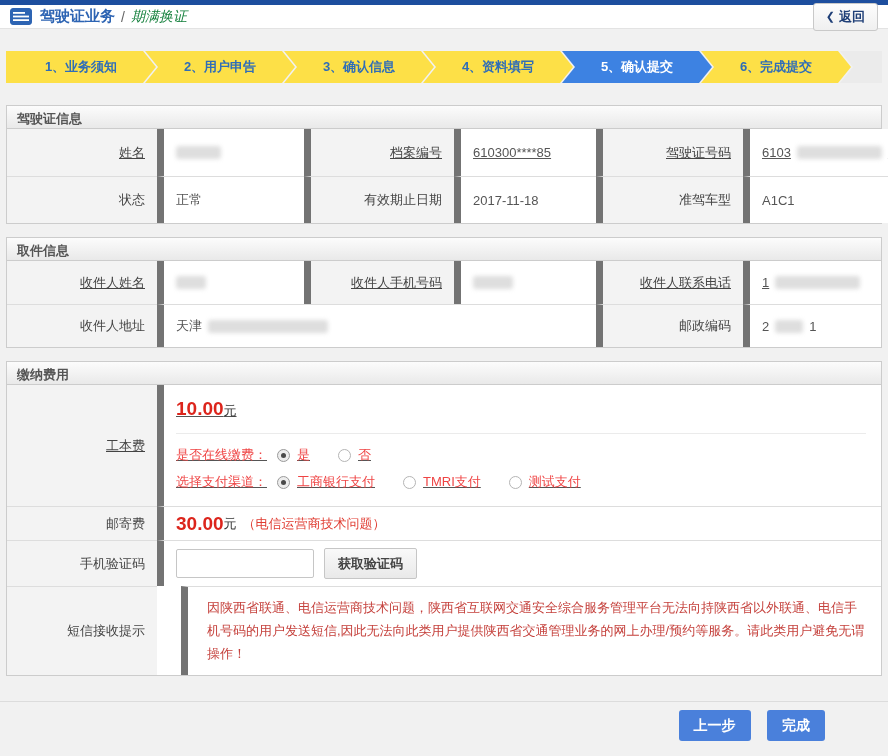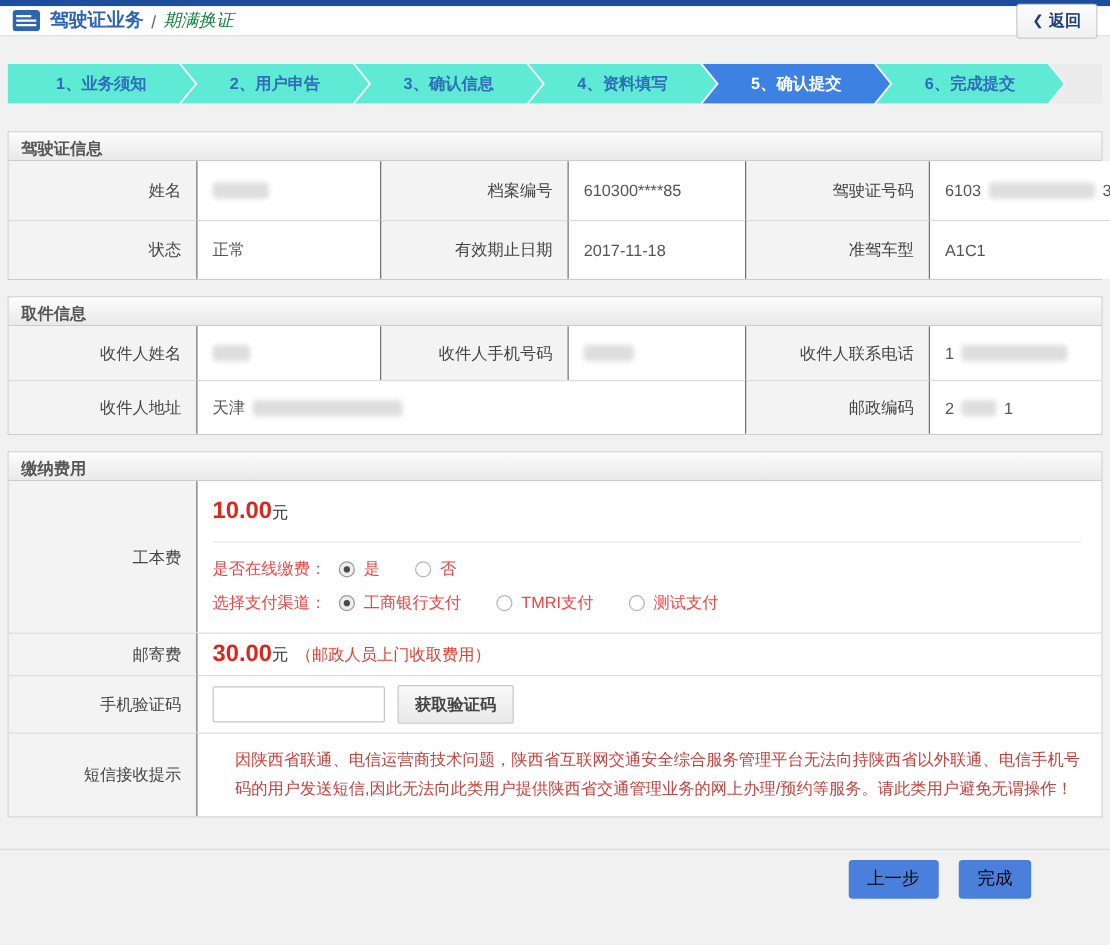--- a/index.html
+++ b/index.html
@@ -13,41 +13,41 @@
   .hdr-icon { display:inline-flex; margin-right:8px; }
   .title-main { font-size:15px; font-weight:bold; color:#2d64b3; }
   .title-sep { font-size:14px; color:#666; margin:0 6px; }
   .title-sub { font-size:14px; color:#15803d;font-style:italic; }
   .back-btn { margin-left:auto; height:28px; padding:0 12px; background:linear-gradient(#fdfdfd,#f0f0f0);
     border:1px solid #c9c9c9; border-radius:3px; color:#1f3f77; font-size:13px; font-weight:bold;
     cursor:pointer; display:flex; align-items:center; font-family:inherit; }
   .back-arrow { font-size:11px; margin-right:4px; font-weight:bold; }
 
   .steps { display:flex; margin:22px 6px 0; height:32px; }
-  .step { width:150px; line-height:32px; text-align:center; background:#5eead4;
+  .step { width:150px; line-height:32px; text-align:center; background:#fde047;
     color:#2f6db8; font-weight:bold; font-size:13px;
     clip-path:polygon(0 0, calc(100% - 13px) 0, 100% 50%, calc(100% - 13px) 100%, 0 100%, 13px 50%); }
   .step.first { clip-path:polygon(0 0, calc(100% - 13px) 0, 100% 50%, calc(100% - 13px) 100%, 0 100%); }
   .step + .step, .step-filler { margin-left:-11px; }
   .step.active { background:#3d82e2; color:#fff; }
   .step-filler { flex:1; background:#ebebeb;
     clip-path:polygon(0 0, 100% 0, 100% 100%, 0 100%, 13px 50%); }
 
   .section { margin:13px 6px 0; border:1px solid #ccc; background:#fff; }
   .section.s1 { margin-top:22px; }
   .section-title { height:23px; background:linear-gradient(#fcfcfc,#e9e9e9);
     border-bottom:1px solid #ccc; font-size:13px; font-weight:bold; color:#555;
     padding:4px 10px; }
 
   .grid6 { display:grid; grid-template-columns:150px 147px 150px 142px 147px auto; }
   .grid2 { display:grid; grid-template-columns:150px auto; }
   .tcell { min-height:47px; display:flex; align-items:center; font-size:13px;
-    border-top:1px solid #ddd; border-left:1px solid #737373; }
+    border-top:1px solid #ddd; border-left:7px solid #737373; }
   .tcell.h44 { min-height:43px; }
-  .tcell.row1 { border-top:none; }
+  .tcell.row1 { border-top:none;text-decoration:underline; }
   .tcell.col1 { border-left:none; }
   .tcell.lab { background:#f3f3f3; justify-content:flex-end; padding-right:12px; color:#444; }
   .tcell.val { background:#fff; padding-left:12px; color:#555; }
   .span3 { grid-column:2 / 5; }
 
   .redact { display:inline-block; height:13px; border-radius:3px; background:#dedede;
     filter:blur(2px); vertical-align:middle; }
   .w30{width:30px}.w40{width:40px}.w45{width:45px}.w28{width:28px}.w85{width:85px}.w120{width:120px}
   .pfx { margin-right:6px; } .sfx { margin-left:6px; }
 
@@ -73,21 +73,21 @@
     margin-right:10px; padding:0 8px; font-size:13px; font-family:inherit; }
   .code-btn { height:31px; padding:0 13px; background:linear-gradient(#f9f9f9,#e9e9e9);
     border:1px solid #c6c6c6; border-radius:2px; font-size:13px; font-weight:bold; color:#444;
     cursor:pointer; font-family:inherit; }
 
   .sms-cell { min-height:63px; }
   .sms-text { display:block; padding:10px 14px; font-size:13px; color:#c5413c; line-height:1.75; }
 
   .footer { margin-top:25px; border-top:1px solid #dcdcdc; padding:8px 63px 0 0; text-align:right; }
   .btn-blue { display:inline-block; height:31px; padding:0 15px; background:#4a80db; border:none;
-    border-radius:3px; color:#000000; font-size:14px; font-weight:normal; cursor:pointer;
+    border-radius:3px; color:#ffffff; font-size:14px; font-weight:bold; cursor:pointer;
     font-family:inherit; margin-left:12px; }
 </style>
 </head>
 <body>
 
 <div class="topbar"></div>
 
 <header class="header">
   <span class="hdr-icon">
     <svg width="22" height="17" viewBox="0 0 22 17">
@@ -207,31 +207,31 @@
           <span class="radio"></span>
           <span class="radio-label">测试支付</span>
         </span>
       </div>
     </div>
 
     <div class="tcell lab col1 postage-cell">邮寄费</div>
     <div class="tcell val postage-cell">
       <span class="amt">30.00</span>
         <span class="unit">元</span>
-      <span class="note-red">（邮政人员上门收取费用）</span>
+      <span class="note-red">（电信运营商技术问题）</span>
     </div>
 
     <div class="tcell lab col1 code-cell">手机验证码</div>
     <div class="tcell val code-cell">
       <input class="code-input" type="text" value="" style="">
       <button class="code-btn">获取验证码</button>
     </div>
 
     <div class="tcell lab col1 sms-cell">短信接收提示</div>
-    <div class="tcell val sms-cell" style="padding-left:16px;">
+    <div class="tcell val sms-cell" style="padding-left:5px;margin-left:24px;">
       <span class="sms-text">因陕西省联通、电信运营商技术问题，陕西省互联网交通安全综合服务管理平台无法向持陕西省以外联通、电信手机号码的用户发送短信,因此无法向此类用户提供陕西省交通管理业务的网上办理/预约等服务。请此类用户避免无谓操作！</span>
     </div>
   </div>
 </section>
 
 <div class="footer">
   <button class="btn-blue">上一步</button>
   <button class="btn-blue">完成</button>
 </div>
 

